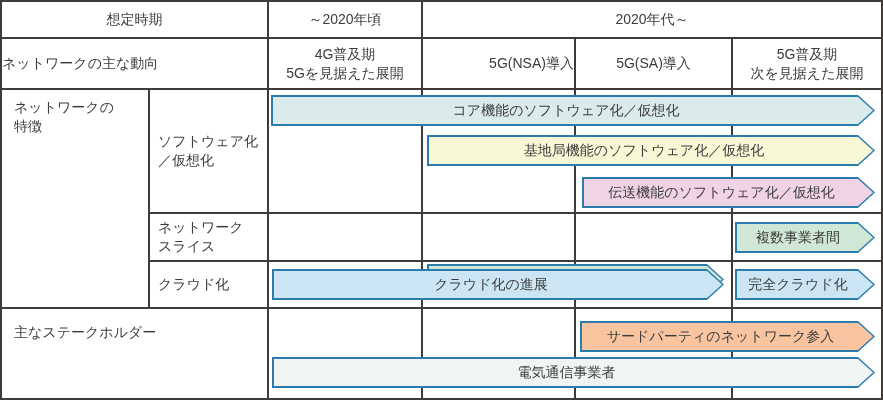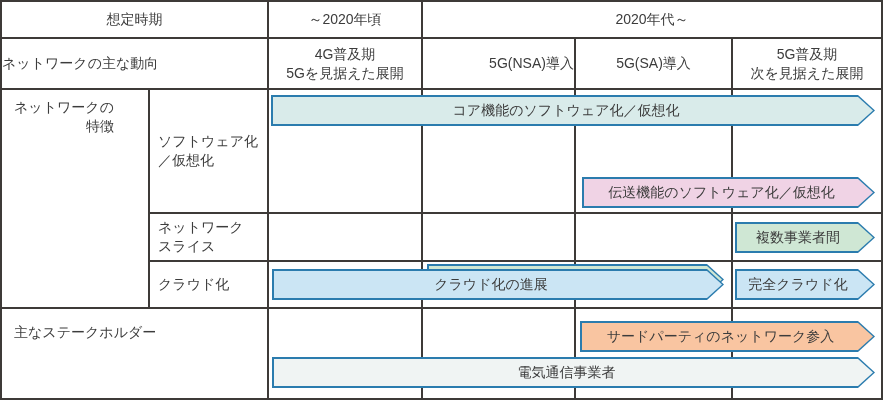--- a/index.html
+++ b/index.html
@@ -55,33 +55,37 @@
   <div class="cell c-center" style="left:421px; top:0; width:458px; height:35px;">2020年代～</div>
 
   <div class="cell c-left" style="left:0; top:37px; width:265px; height:49px; padding-left:0;">ネットワークの主な動向</div>
   <div class="cell c-center pre" style="left:267px; top:37px; width:152px; height:49px;">4G普及期
 5Gを見据えた展開</div>
   <div class="cell c-center" style="left:421px; top:37px; width:151px; height:49px;margin-left:33px;">5G(NSA)導入</div>
   <div class="cell c-center" style="left:574px; top:37px; width:155px; height:49px;">5G(SA)導入</div>
   <div class="cell c-center pre" style="left:731px; top:37px; width:148px; height:49px;">5G普及期
 次を見据えた展開</div>
 
-  <div class="cell c-topleft pre" style="left:0; top:88px; width:146px; height:217px; padding:8px 6px 0 12px;text-align:right;">ネットワークの
+  <div class="cell c-topleft pre" style="left:0; top:88px; width:146px; height:217px; padding:8px 6px 0 12px;">ネットワークの
 特徴</div>
   <div class="cell c-left pre" style="left:148px; top:88px; width:117px; height:122px; padding-left:8px;">ソフトウェア化
 ／仮想化</div>
   <div class="cell c-left pre" style="left:148px; top:212px; width:102px; height:46px; padding-left:8px;">ネットワーク
 スライス</div>
   <div class="cell c-left" style="left:148px; top:260px; width:117px; height:45px; padding-left:8px;">クラウド化</div>
 
   <div class="cell c-topleft" style="left:0; top:307px; width:265px; height:89px; padding:14px 6px 0 12px;">主なステークホルダー</div>
 
   <div class="arrow" style="left:269px; top:93px; width:604px;">
     <div class="arrow-in" style="background: rgb(217, 235, 234);"></div>
     <div class="arrow-label">コア機能のソフトウェア化／仮想化</div>
+  </div>
+  <div class="arrow" style="left:425px; top:133px; width:448px;">
+    <div class="arrow-in" style="background: rgb(248, 248, 214);"></div>
+    <div class="arrow-label">基地局機能のソフトウェア化／仮想化</div>
   </div>
   <div class="arrow" style="left:580px; top:175px; width:293px;">
     <div class="arrow-in" style="background: rgb(240, 211, 229);"></div>
     <div class="arrow-label">伝送機能のソフトウェア化／仮想化</div>
   </div>
 
   <div class="arrow" style="left:425px; top:234px; width:297px;margin-top:28px;">
     <div class="arrow-in" style="background: rgb(207, 231, 212);"></div>
     <div class="arrow-label">単一事業者内</div>
   </div>

